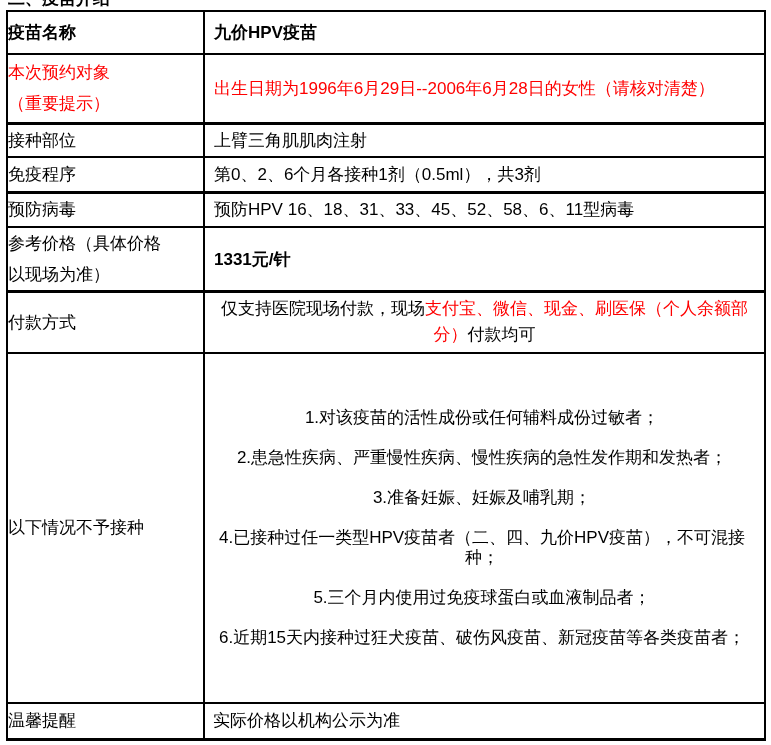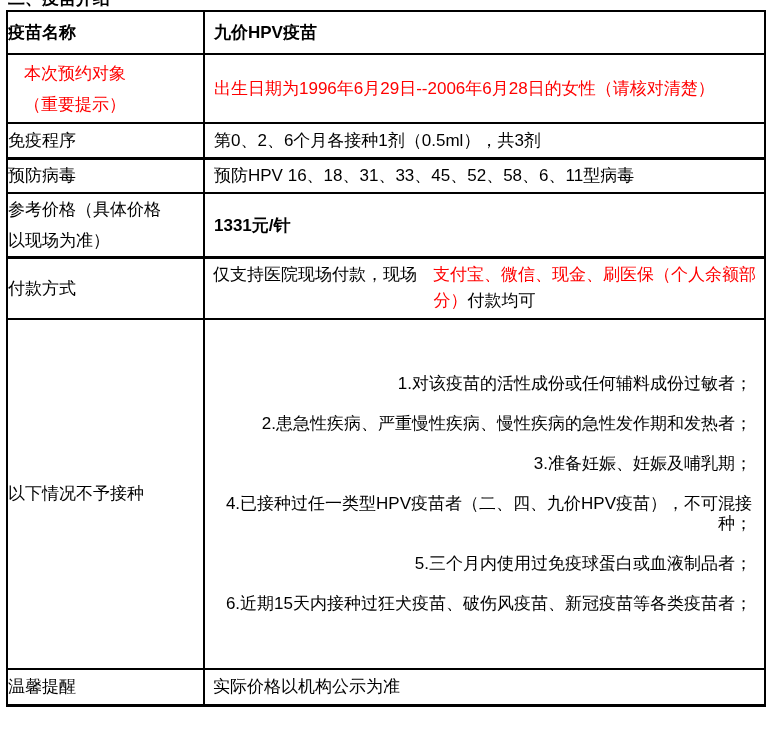--- a/index.html
+++ b/index.html
@@ -50,32 +50,32 @@
   tr.r5 { height: 35px; }
   tr.r6 { height: 64px; }
   tr.r7 { height: 61px; }
   tr.r8 { height: 350px; }
   tr.r9 { height: 37px; }
 
   tr.r3 td, tr.r5 td, tr.r7 td { border-top-width: 3px; }
   tr.r9 td { border-bottom-width: 3px; }
 
   .bold { font-weight: bold; }
-  .red  { color: var(--red); padding-left: 16px; }
+  .red  { color: var(--red); }
 
   .two-line { line-height: 31px; }
   .pad-center { padding: 0 14px; line-height: 31px; margin-left: 6px; }
 
   td.left-text {
     text-align: center;
     padding: 0 8px;
     line-height: 26px;
   }
   td.list-cell {
-    text-align: right;
+    text-align: center;
     padding: 0 12px 0 7px;
   }
   td.list-cell p {
     margin: 20px 0;
     line-height: 20px;
   }
   td.reminder-cell {
     text-align: left;
     padding: 0 8px;
   }
@@ -95,20 +95,24 @@
   </tr>
 
   <tr class="r2">
     <td class="label-cell red two-line">
       <div>本次预约对象</div>
       <div>（重要提示）</div>
     </td>
     <td class="value-cell red pad-center">出生日期为1996年6月29日--2006年6月28日的女性（请核对清楚）</td>
   </tr>
 
+  <tr class="r3">
+    <td class="label-cell">接种部位</td>
+    <td class="value-cell">上臂三角肌肌肉注射</td>
+  </tr>
 
   <tr class="r4">
     <td class="label-cell">免疫程序</td>
     <td class="value-cell">第0、2、6个月各接种1剂（0.5ml），共3剂</td>
   </tr>
 
   <tr class="r5">
     <td class="label-cell">预防病毒</td>
     <td class="value-cell">预防HPV 16、18、31、33、45、52、58、6、11型病毒</td>
   </tr>

